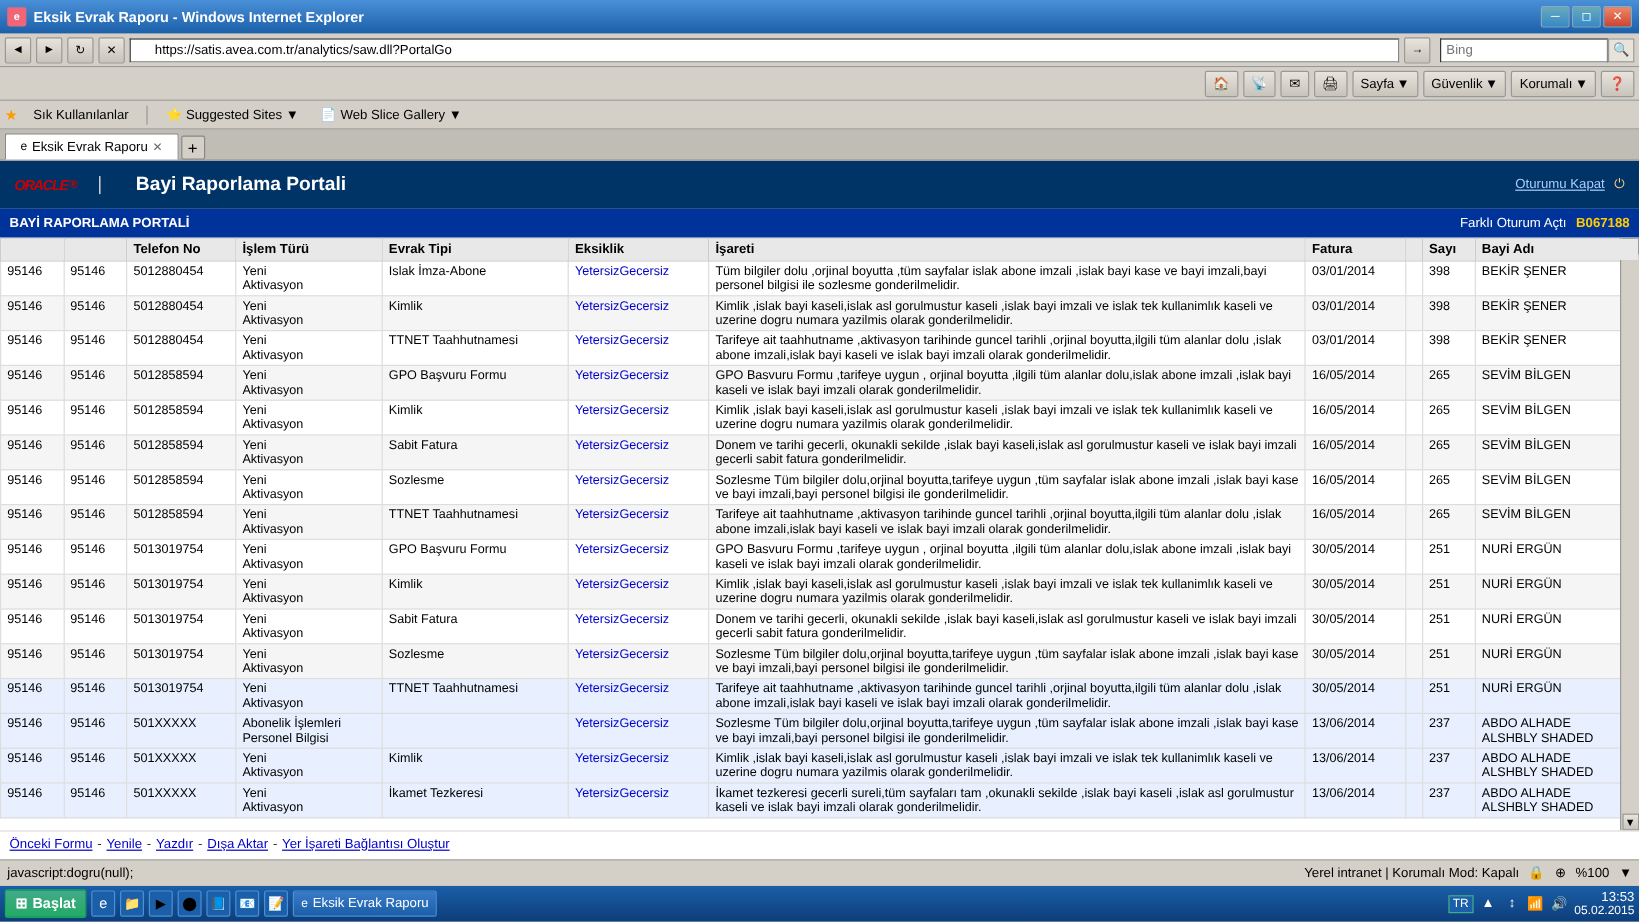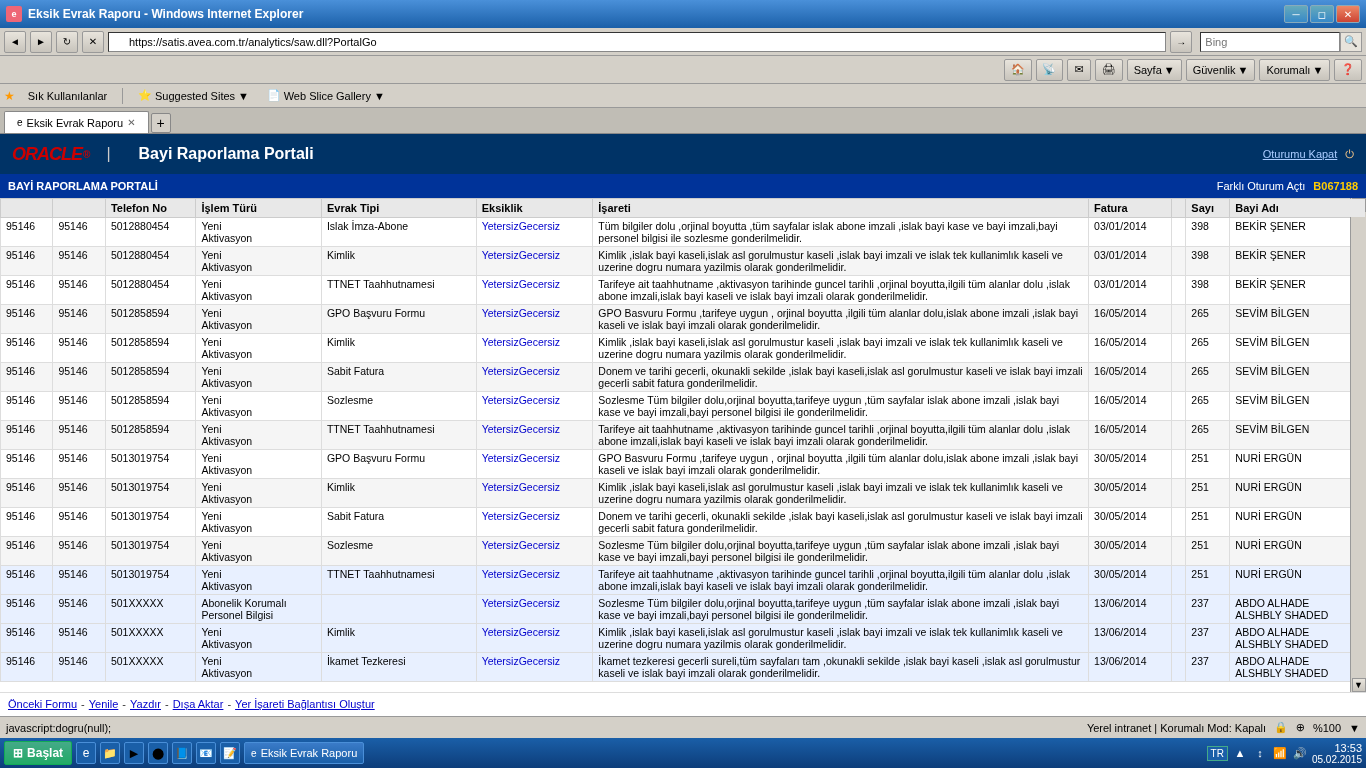--- a/index.html
+++ b/index.html
@@ -139,21 +139,21 @@
     <span class="tab-close">✕</span>
   </div>
   <div class="tab-new">+</div>
 </div>
 
 <div class="page-content">
 
   <div class="oracle-header">
     <div style="display:flex;align-items:center;gap:16px;">
       <div style="display:flex;align-items:center;">
-        <span style="color:#cc0000;font-size:18px;font-weight:bold;font-style:italic;letter-spacing:-1px;">ORACLE</span>
+        <span style="color:#cc0000;font-size:12px;font-weight:bold;font-style:italic;letter-spacing:-1px;">ORACLE</span>
         <span style="color:#cc0000;font-size:10px;font-weight:bold;vertical-align:super;margin-left:1px;">®</span>
       </div>
       <span style="color:#ccc;font-size:16px;">|</span>
       <span class="portal-title">Bayi Raporlama Portali</span>
     </div>
     <div class="header-right">
       <span class="logout-btn">Oturumu Kapat</span>
       <span style="color:#ffcc88;">⏻</span>
     </div>
   </div>
@@ -363,21 +363,21 @@
             <td class="description-cell" style="max-width: 380px; white-space: normal; font-size: 10.5px;">Tarifeye ait taahhutname ,aktivasyon tarihinde guncel tarihli ,orjinal boyutta,ilgili tüm alanlar dolu ,islak abone imzali,islak bayi kaseli ve islak bayi imzali olarak gonderilmelidir.</td>
             <td style="white-space: normal; font-size: 10.5px;">30/05/2014</td>
             <td style="white-space: normal; font-size: 10.5px;"></td>
             <td style="white-space: normal; font-size: 10.5px;">251</td>
             <td style="white-space: pre-line; font-size: 10.5px;">NURİ ERGÜN</td>
           </tr>
           <tr style="background: rgb(232, 240, 255);">
             <td style="white-space: normal; font-size: 10.5px;">95146</td>
             <td style="white-space: normal; font-size: 10.5px;">95146</td>
             <td style="white-space: normal; font-size: 10.5px;">501XXXXX</td>
-            <td style="white-space: pre-line; font-size: 10.5px;">Abonelik Korumalı
+            <td style="white-space: pre-line; font-size: 10.5px;">Abonelik İşlemleri
 Personel Bilgisi</td>
             <td style="white-space: normal; font-size: 10.5px;"></td>
             <td class="blue-link" style="white-space: normal; font-size: 10.5px;">YetersizGecersiz</td>
             <td class="description-cell" style="max-width: 380px; white-space: normal; font-size: 10.5px;">Sozlesme Tüm bilgiler dolu,orjinal boyutta,tarifeye uygun ,tüm sayfalar islak abone imzali ,islak bayi kase ve bayi imzali,bayi personel bilgisi ile gonderilmelidir.</td>
             <td style="white-space: normal; font-size: 10.5px;">13/06/2014</td>
             <td style="white-space: normal; font-size: 10.5px;"></td>
             <td style="white-space: normal; font-size: 10.5px;">237</td>
             <td style="white-space: pre-line; font-size: 10.5px;">ABDO ALHADE
 ALSHBLY SHADED</td>
           </tr>

